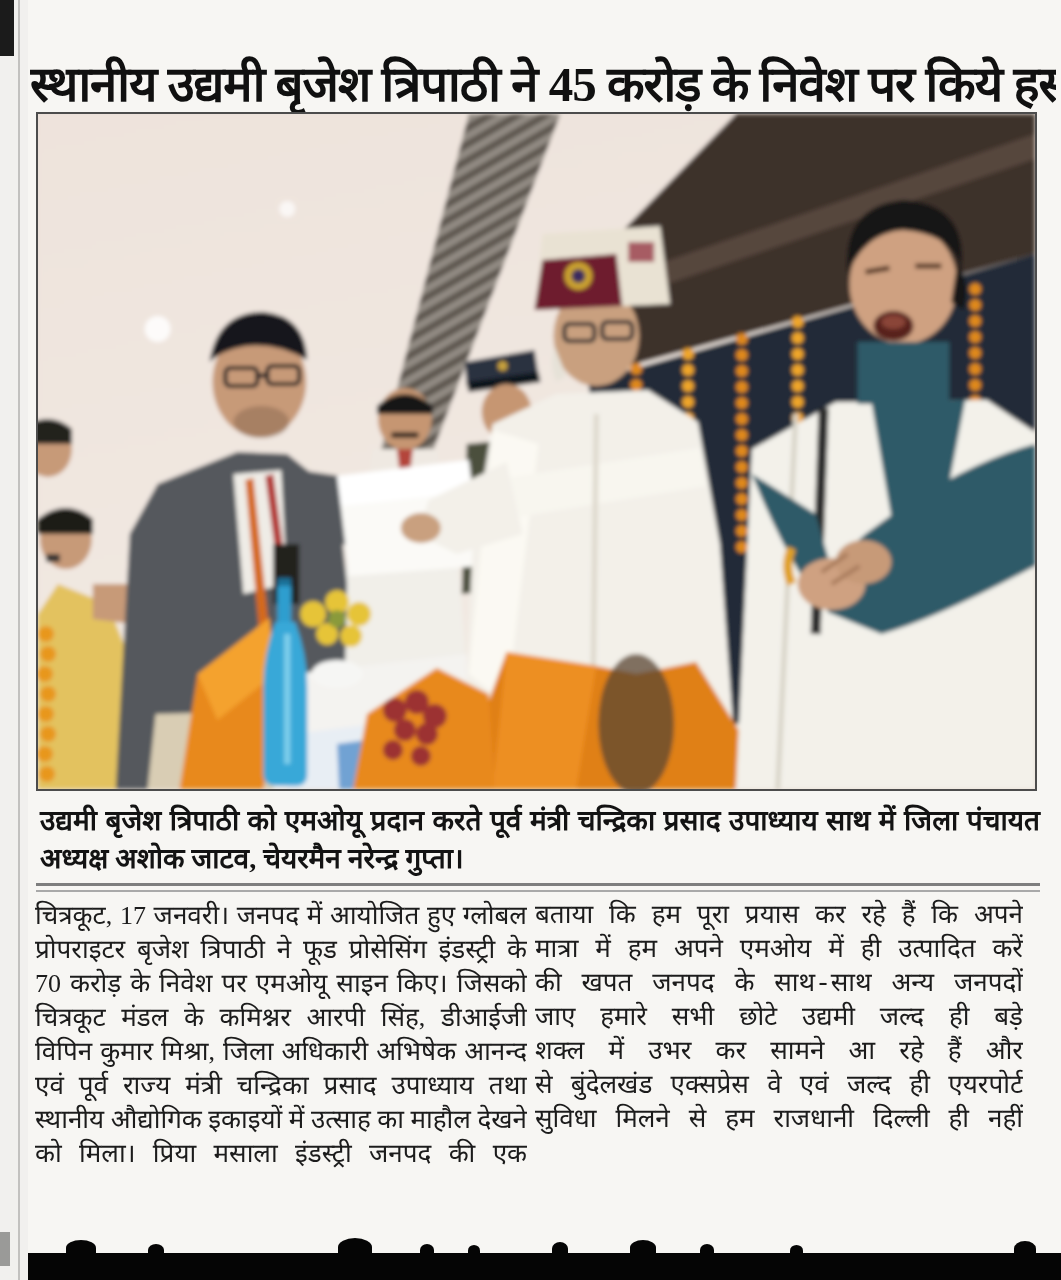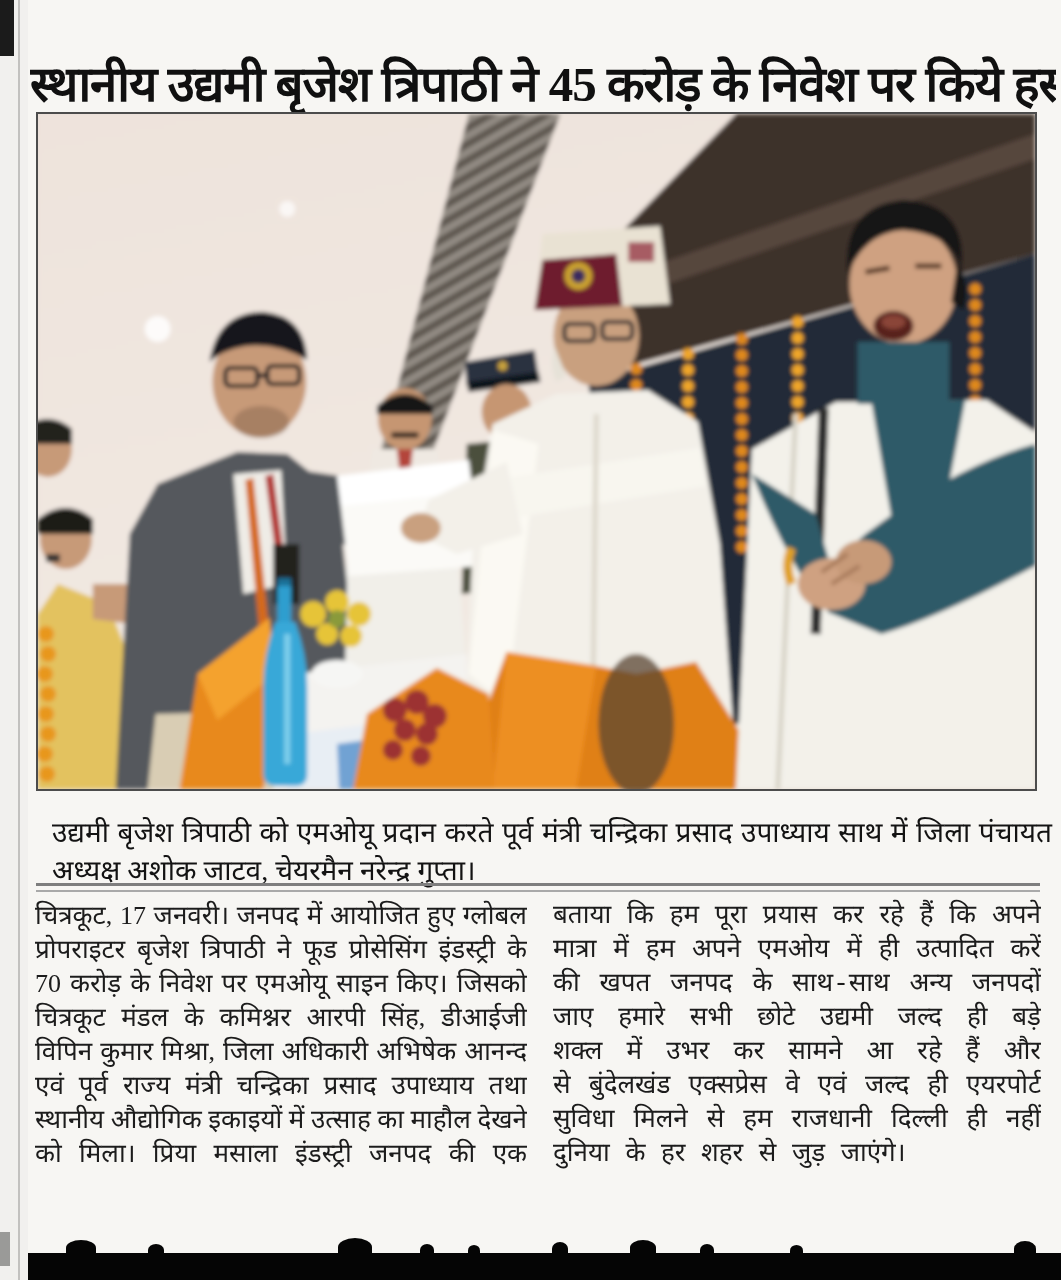--- a/index.html
+++ b/index.html
@@ -20,33 +20,33 @@
     color:#101010;
   }
 
   .photo{
     position:absolute;left:36px;top:112px;width:1001px;height:679px;margin:0;
     border:2px solid #4c4c4c;box-sizing:border-box;background:#e9dfd8;overflow:hidden;
   }
   .photo svg{display:block;width:100%;height:100%;}
 
   .caption{
-    position:absolute;left:40px;top:802px;width:1000px;margin:12px;
-    font-size:28px;font-weight:normal;line-height:38px;
+    position:absolute;left:40px;top:802px;width:1000px;margin:0;
+    font-size:28px;font-weight:bold;line-height:38px;
     text-align:justify;color:#131313;
   }
 
   .rule{
     position:absolute;left:36px;top:883px;width:1004px;height:4px;
     border-top:3px solid #7e7e7e;border-bottom:2px solid #a9a9a9;
   }
 
   .columns{
     position:absolute;left:35px;top:899px;width:1006px;
-    display:flex;gap:26px;
+    display:flex;gap:8px;
   }
   .col{font-size:26px;line-height:34px;color:#1c1c1c;}
   .col-left{width:492px;}
   .col-right{width:488px;font-family:Liberation Mono, monospace;}
   .col .line{height:34px;overflow:hidden;text-align:justify;text-align-last:justify;}
   .col-right .line:last-child{text-align-last:left;}
 
   .cutoff{position:absolute;left:0;top:1236px;width:1061px;height:44px;}
   .cutoff .bar{position:absolute;left:28px;top:17px;width:1033px;height:27px;background:#050505;}
   .cutoff .bump{position:absolute;background:#050505;border-radius:50% 50% 0 0;}
@@ -337,21 +337,20 @@
         <div class="line">को मिला। प्रिया मसाला इंडस्ट्री जनपद की एक फास्टेस्ट</div>
       </div>
     <div class="col col-right">
         <div class="line">बताया कि हम पूरा प्रयास कर रहे हैं कि अपने दैनिक</div>
         <div class="line">मात्रा में हम अपने एमओय में ही उत्पादित करें और उन</div>
         <div class="line">की खपत जनपद के साथ-साथ अन्य जनपदों में की</div>
         <div class="line">जाए हमारे सभी छोटे उद्यमी जल्द ही बड़े उद्योग की</div>
         <div class="line">शक्ल में उभर कर सामने आ रहे हैं और चित्रकूट अब</div>
         <div class="line">से बुंदेलखंड एक्सप्रेस वे एवं जल्द ही एयरपोर्ट की</div>
         <div class="line">सुविधा मिलने से हम राजधानी दिल्ली ही नहीं बल्कि</div>
-        <div class="line">दुनिया के हर शहर से जुड़ जाएंगे।</div>
       </div>
   </div>
 
   <div class="cutoff">
     <div class="bump" style="left:66px;top:4px;width:30px;height:16px;"></div>
     <div class="bump" style="left:148px;top:8px;width:16px;height:12px;"></div>
     <div class="bump" style="left:338px;top:2px;width:34px;height:18px;"></div>
     <div class="bump" style="left:420px;top:8px;width:14px;height:12px;"></div>
     <div class="bump" style="left:468px;top:9px;width:12px;height:11px;"></div>
     <div class="bump" style="left:552px;top:6px;width:16px;height:13px;"></div>

